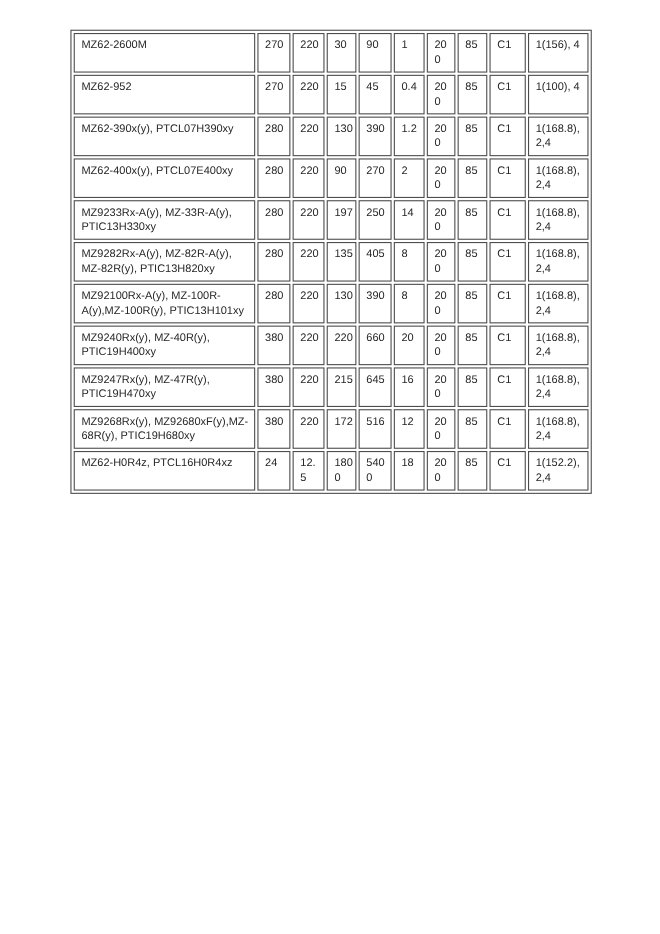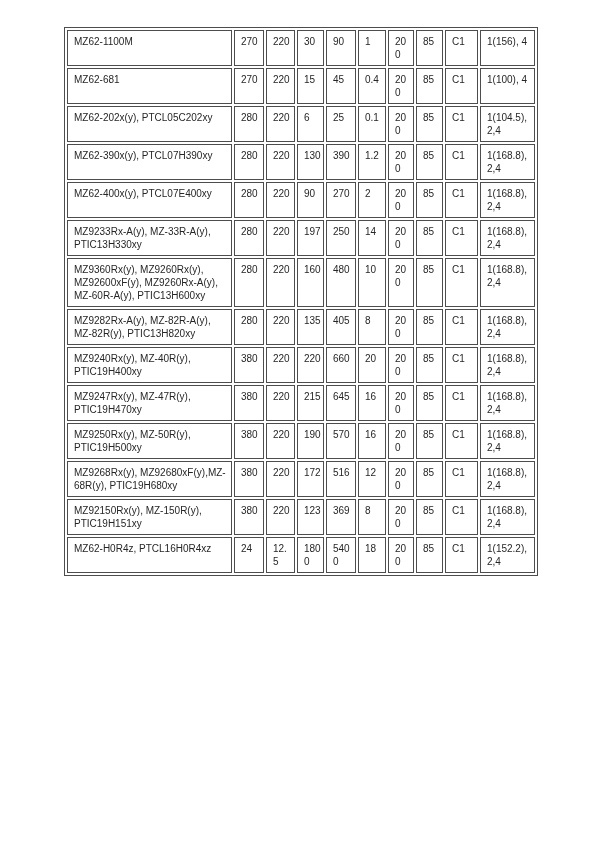--- a/index.html
+++ b/index.html
@@ -52,54 +52,42 @@
       <col style="width:27px">
       <col style="width:30px">
       <col style="width:28px">
       <col style="width:26px">
       <col style="width:27px">
       <col style="width:33px">
       <col style="width:55px">
     </colgroup>
     <tbody>
         <tr>
-          <td>MZ62-1100M</td>
+          <td>MZ62-2600M</td>
           <td>270</td>
           <td>220</td>
           <td>30</td>
           <td>90</td>
           <td>1</td>
           <td>200</td>
           <td>85</td>
           <td>C1</td>
           <td>1(156), 4</td>
         </tr>
         <tr>
-          <td>MZ62-681</td>
+          <td>MZ62-952</td>
           <td>270</td>
           <td>220</td>
           <td>15</td>
           <td>45</td>
           <td>0.4</td>
           <td>200</td>
           <td>85</td>
           <td>C1</td>
           <td>1(100), 4</td>
-        </tr>
-        <tr>
-          <td>MZ62-202x(y), PTCL05C202xy</td>
-          <td>280</td>
-          <td>220</td>
-          <td>6</td>
-          <td>25</td>
-          <td>0.1</td>
-          <td>200</td>
-          <td>85</td>
-          <td>C1</td>
-          <td>1(104.5),2,4</td>
         </tr>
         <tr>
           <td>MZ62-390x(y), PTCL07H390xy</td>
           <td>280</td>
           <td>220</td>
           <td>130</td>
           <td>390</td>
           <td>1.2</td>
           <td>200</td>
           <td>85</td>
@@ -124,37 +112,37 @@
           <td>220</td>
           <td>197</td>
           <td>250</td>
           <td>14</td>
           <td>200</td>
           <td>85</td>
           <td>C1</td>
           <td>1(168.8),2,4</td>
         </tr>
         <tr>
-          <td>MZ9360Rx(y), MZ9260Rx(y), MZ92600xF(y), MZ9260Rx-A(y), MZ-60R-A(y), PTIC13H600xy</td>
+          <td>MZ9282Rx-A(y), MZ-82R-A(y), MZ-82R(y), PTIC13H820xy</td>
           <td>280</td>
           <td>220</td>
-          <td>160</td>
-          <td>480</td>
-          <td>10</td>
+          <td>135</td>
+          <td>405</td>
+          <td>8</td>
           <td>200</td>
           <td>85</td>
           <td>C1</td>
           <td>1(168.8),2,4</td>
         </tr>
         <tr>
-          <td>MZ9282Rx-A(y), MZ-82R-A(y), MZ-82R(y), PTIC13H820xy</td>
+          <td>MZ92100Rx-A(y), MZ-100R-A(y),MZ-100R(y), PTIC13H101xy</td>
           <td>280</td>
           <td>220</td>
-          <td>135</td>
-          <td>405</td>
+          <td>130</td>
+          <td>390</td>
           <td>8</td>
           <td>200</td>
           <td>85</td>
           <td>C1</td>
           <td>1(168.8),2,4</td>
         </tr>
         <tr>
           <td>MZ9240Rx(y), MZ-40R(y), PTIC19H400xy</td>
           <td>380</td>
           <td>220</td>
@@ -172,50 +160,26 @@
           <td>220</td>
           <td>215</td>
           <td>645</td>
           <td>16</td>
           <td>200</td>
           <td>85</td>
           <td>C1</td>
           <td>1(168.8),2,4</td>
         </tr>
         <tr>
-          <td>MZ9250Rx(y), MZ-50R(y), PTIC19H500xy</td>
-          <td>380</td>
-          <td>220</td>
-          <td>190</td>
-          <td>570</td>
-          <td>16</td>
-          <td>200</td>
-          <td>85</td>
-          <td>C1</td>
-          <td>1(168.8),2,4</td>
-        </tr>
-        <tr>
           <td>MZ9268Rx(y), MZ92680xF(y),MZ-68R(y), PTIC19H680xy</td>
           <td>380</td>
           <td>220</td>
           <td>172</td>
           <td>516</td>
           <td>12</td>
-          <td>200</td>
-          <td>85</td>
-          <td>C1</td>
-          <td>1(168.8),2,4</td>
-        </tr>
-        <tr>
-          <td>MZ92150Rx(y), MZ-150R(y), PTIC19H151xy</td>
-          <td>380</td>
-          <td>220</td>
-          <td>123</td>
-          <td>369</td>
-          <td>8</td>
           <td>200</td>
           <td>85</td>
           <td>C1</td>
           <td>1(168.8),2,4</td>
         </tr>
         <tr>
           <td>MZ62-H0R4z, PTCL16H0R4xz</td>
           <td>24</td>
           <td>12.5</td>
           <td>1800</td>

